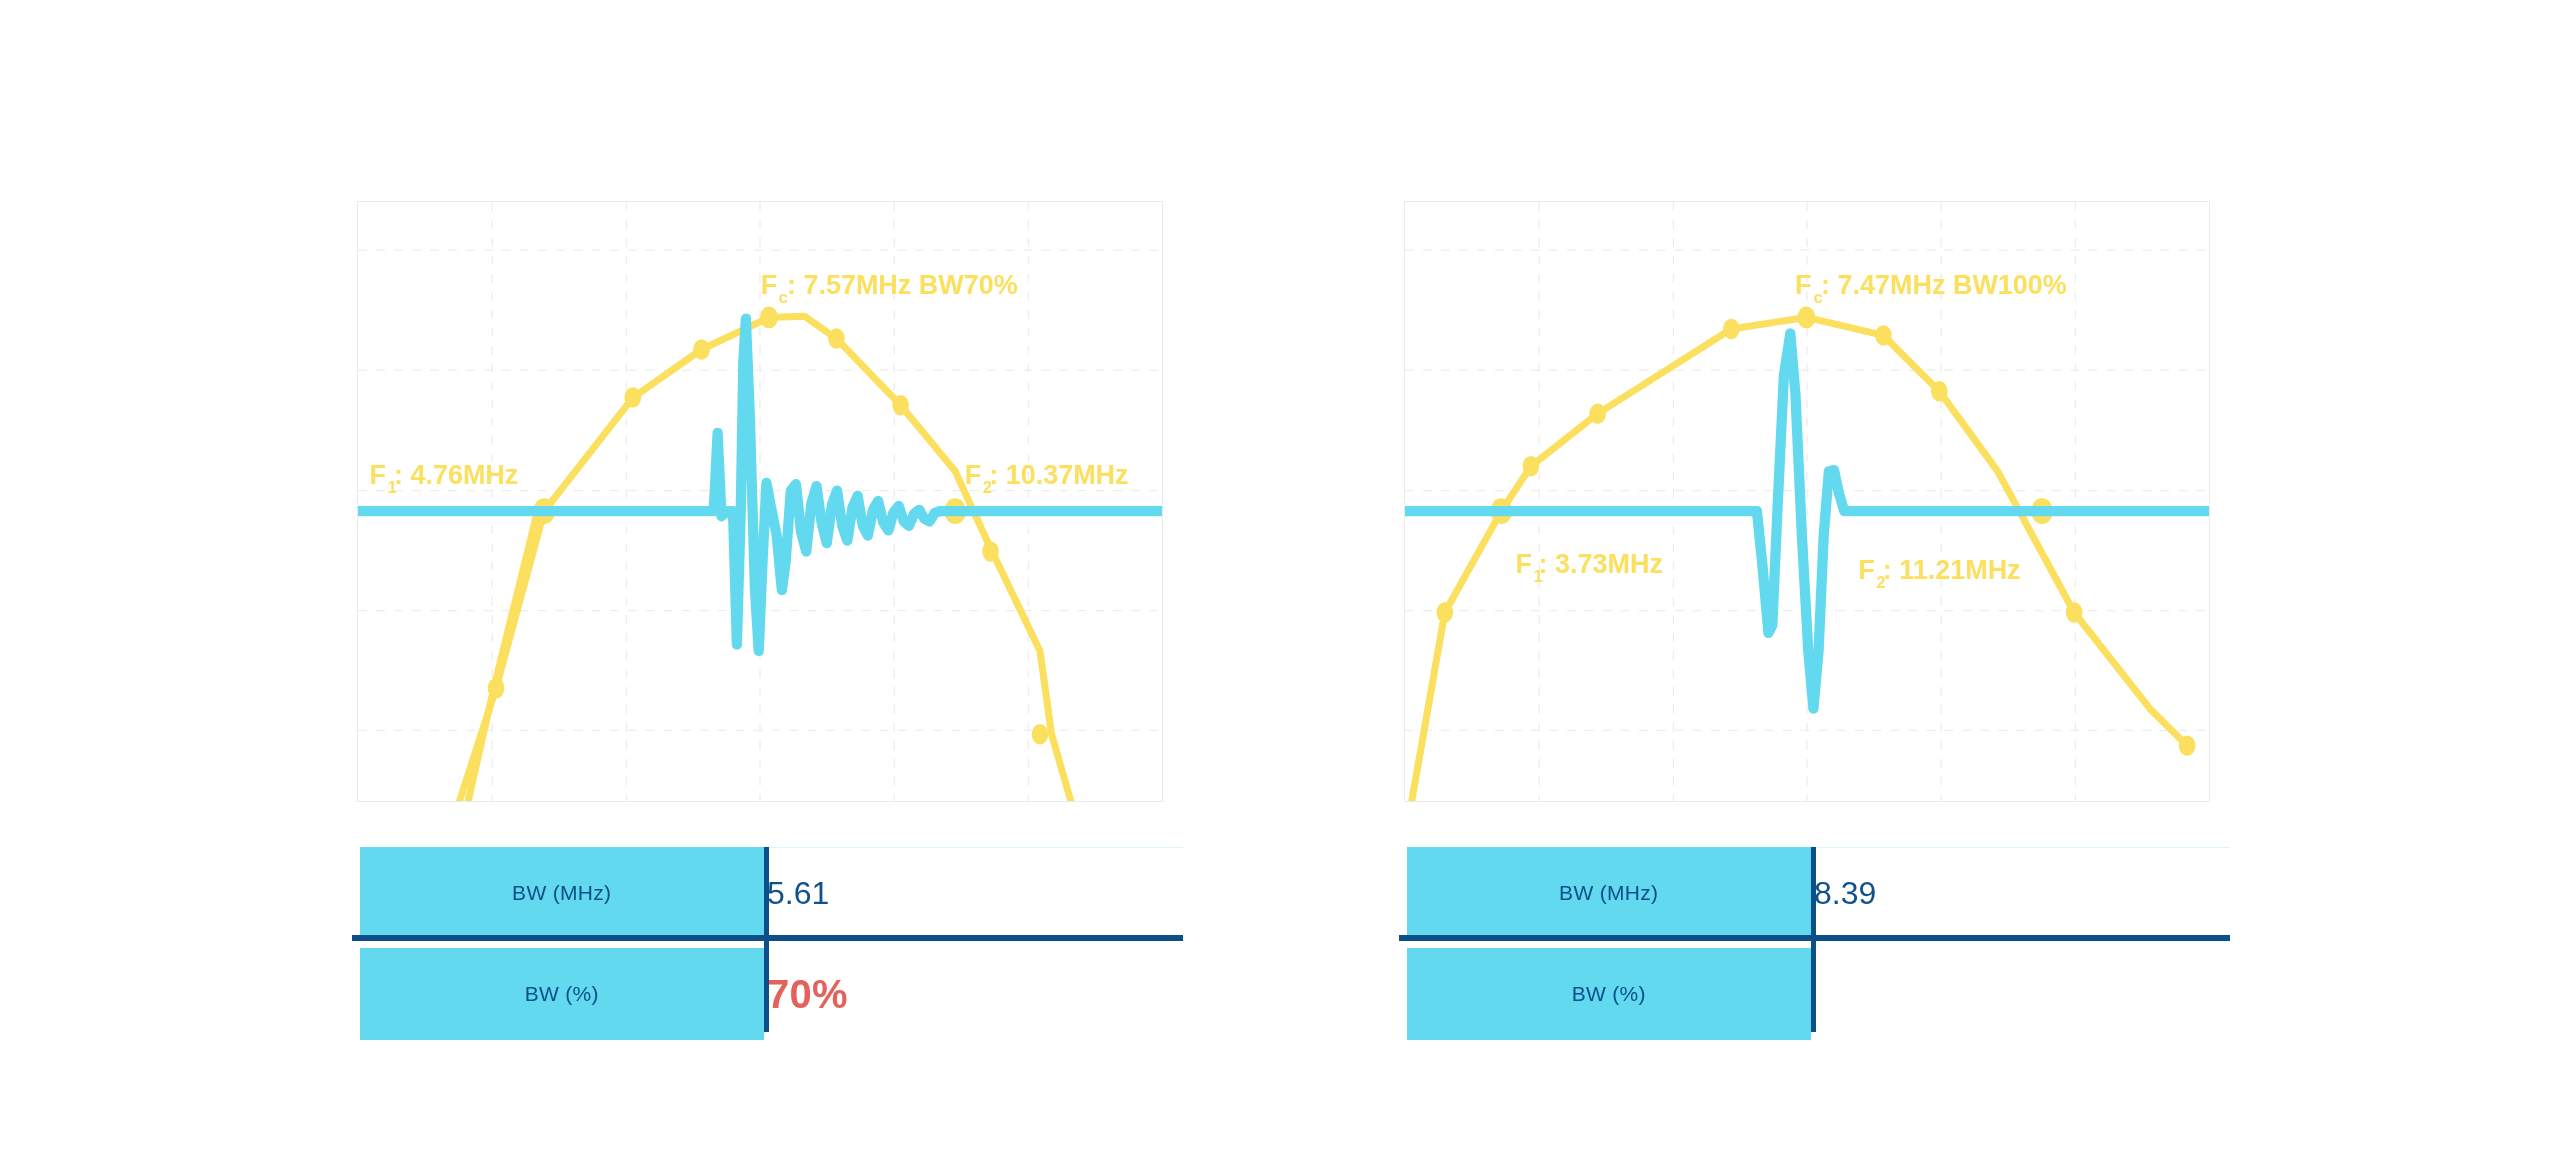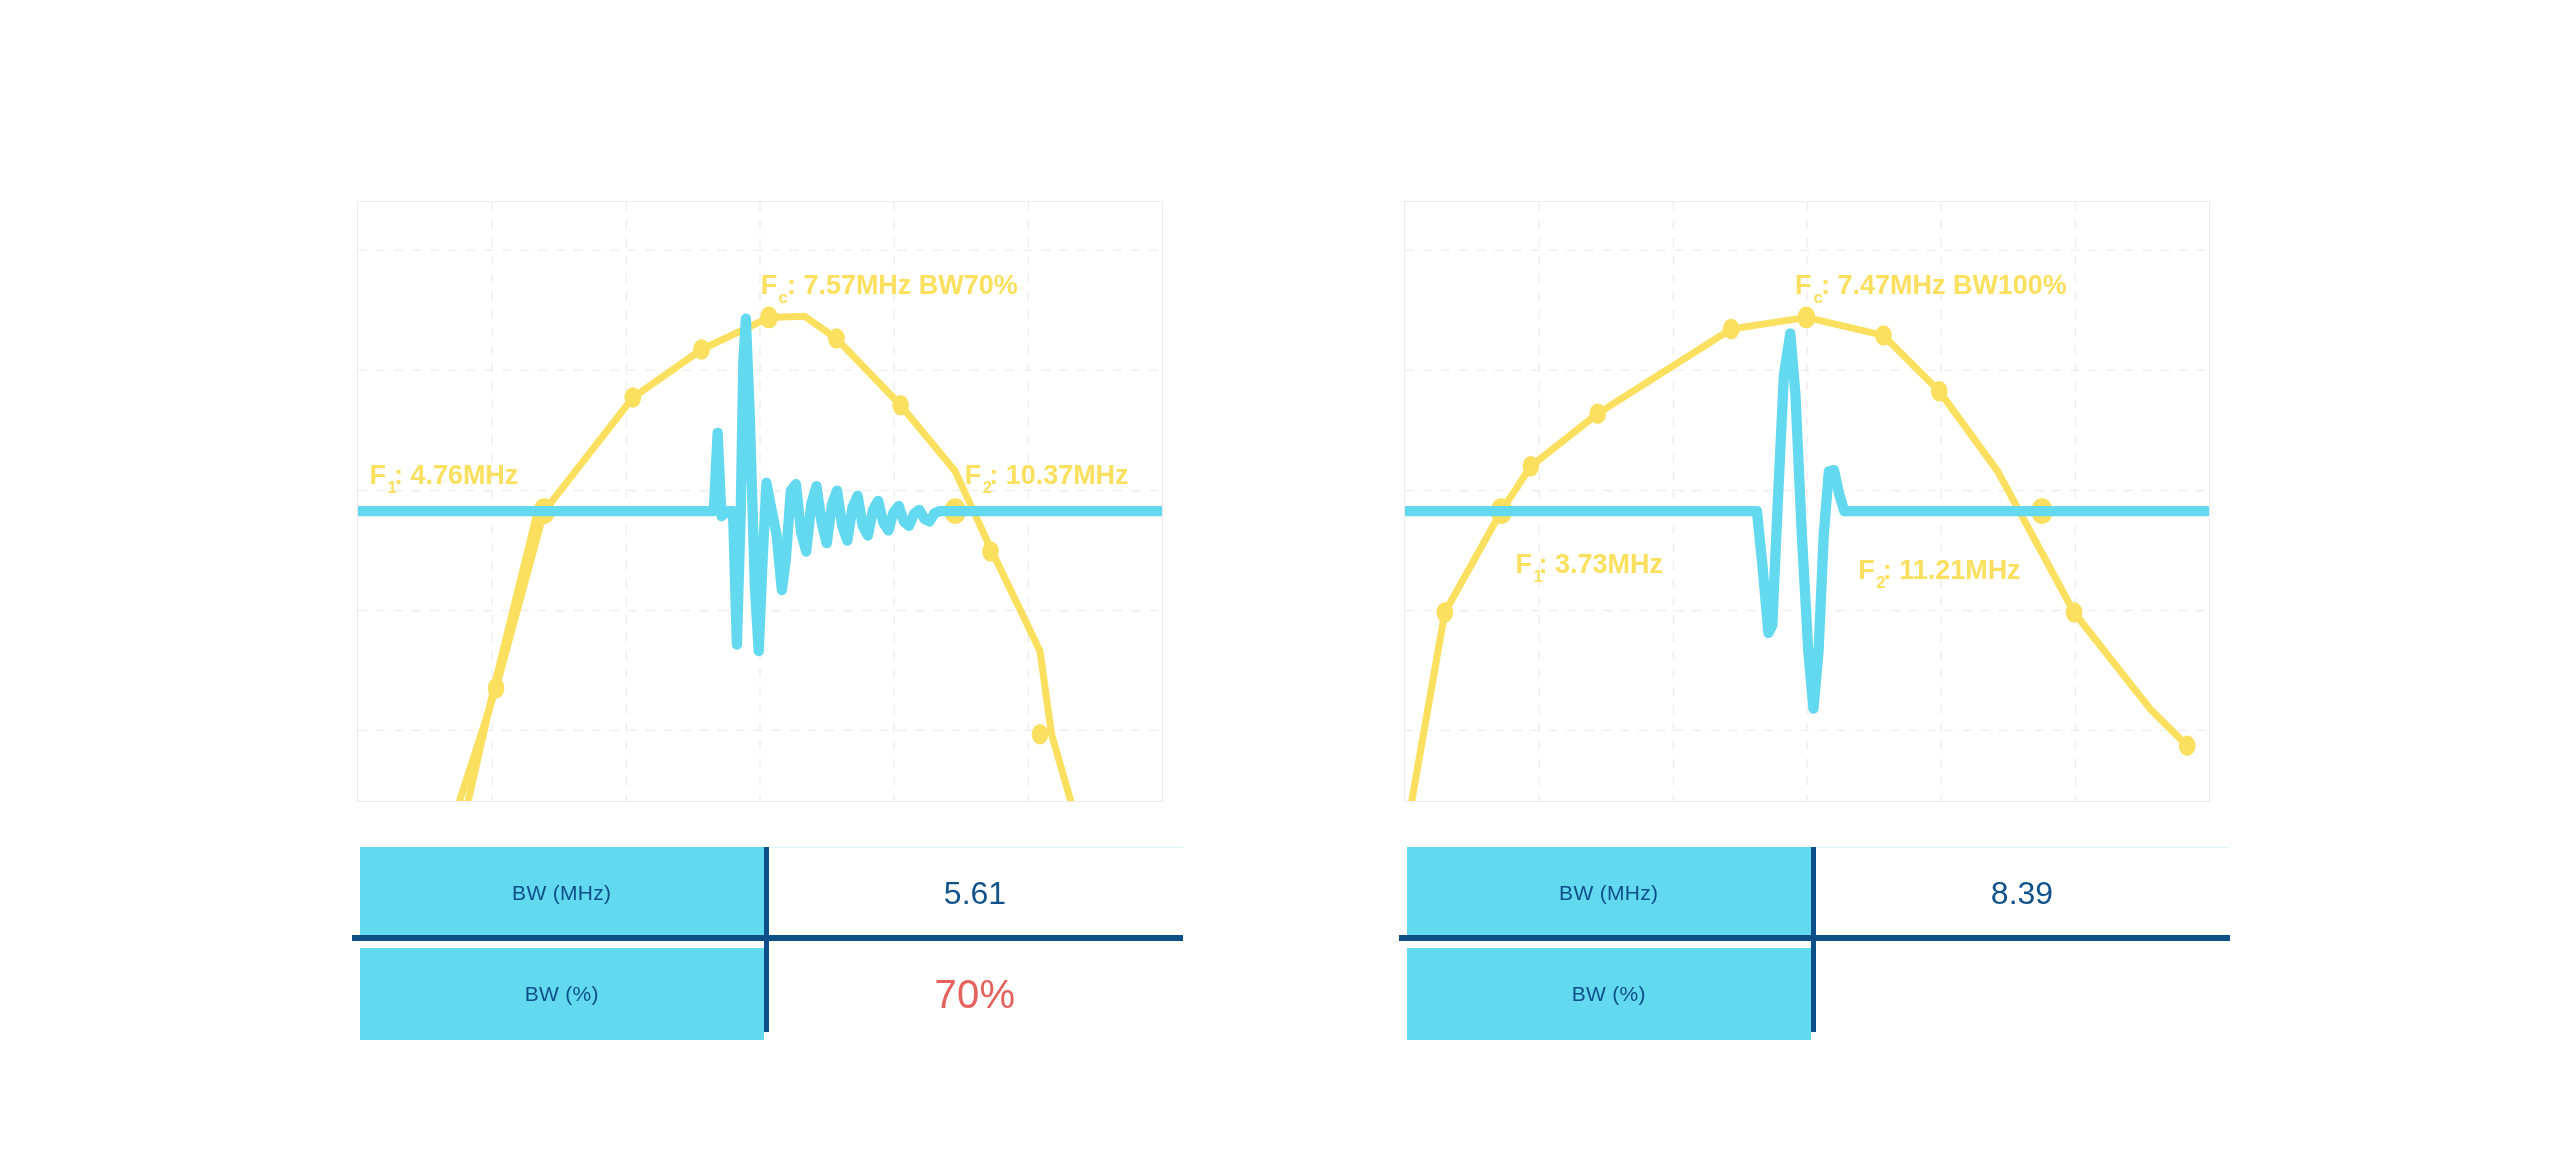--- a/index.html
+++ b/index.html
@@ -88,32 +88,31 @@
     letter-spacing: 0.3px;
   }
   .bw-value-cell {
     position: absolute;
     left: 415px;
     top: 0;
     width: 416px;
     height: 92px;
     display: flex;
     align-items: center;
-    justify-content: center;
     box-sizing: border-box;
   }
   .bw-value-cell.numeric span {
     color: #12528B;
     font-size: 32px;
     font-weight: 400;
   }
   .bw-value-cell.pct span {
     color: #E4625C;
     font-size: 40px;
-    font-weight: normal;
+    font-weight: bold;
     letter-spacing: 0.3px;
   }
 
   
   .bw-vdivider {
     position: absolute;
     left: 412px;
     top: 0px;
     width: 4.5px;
     height: 185px;

